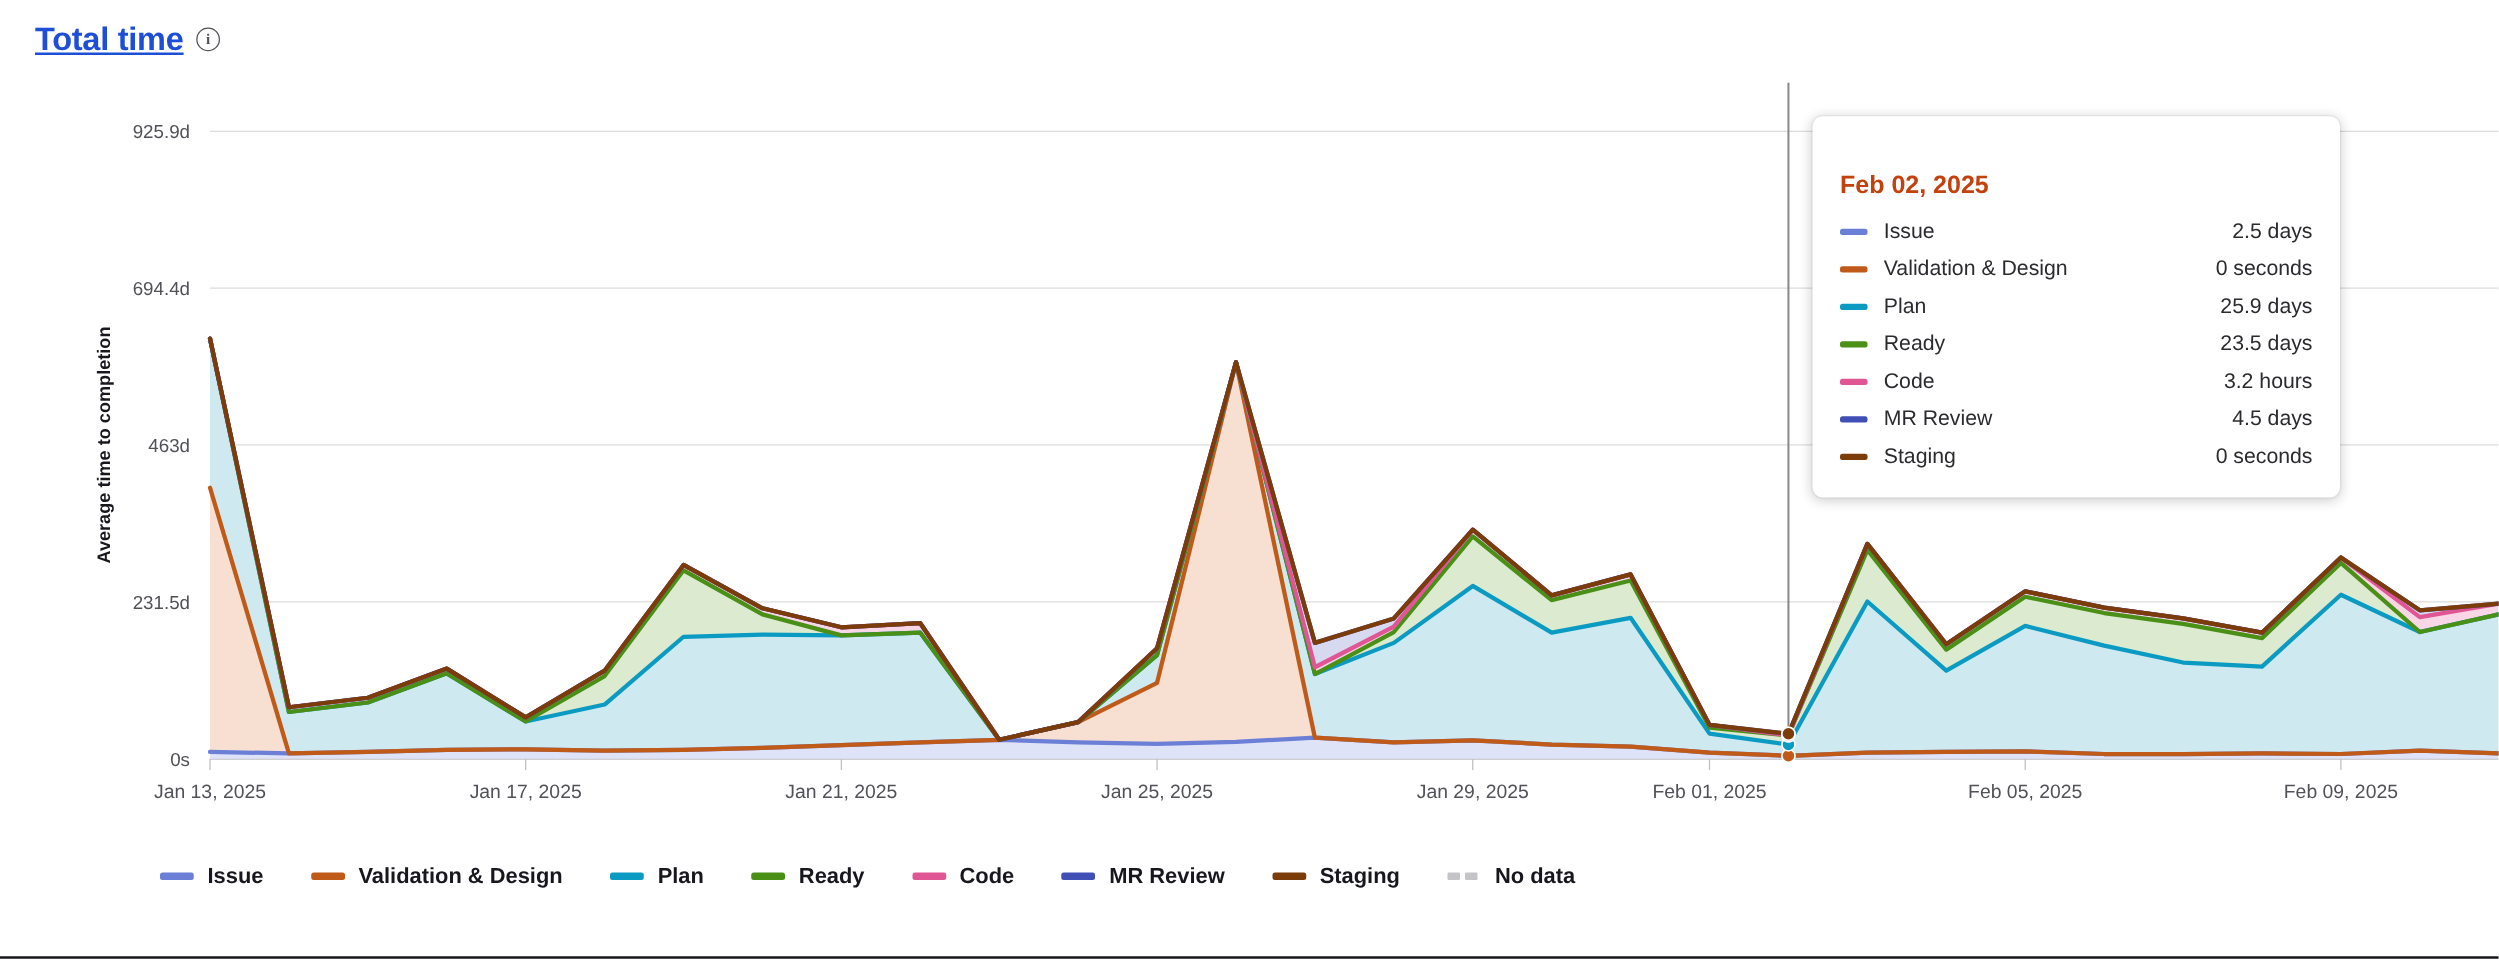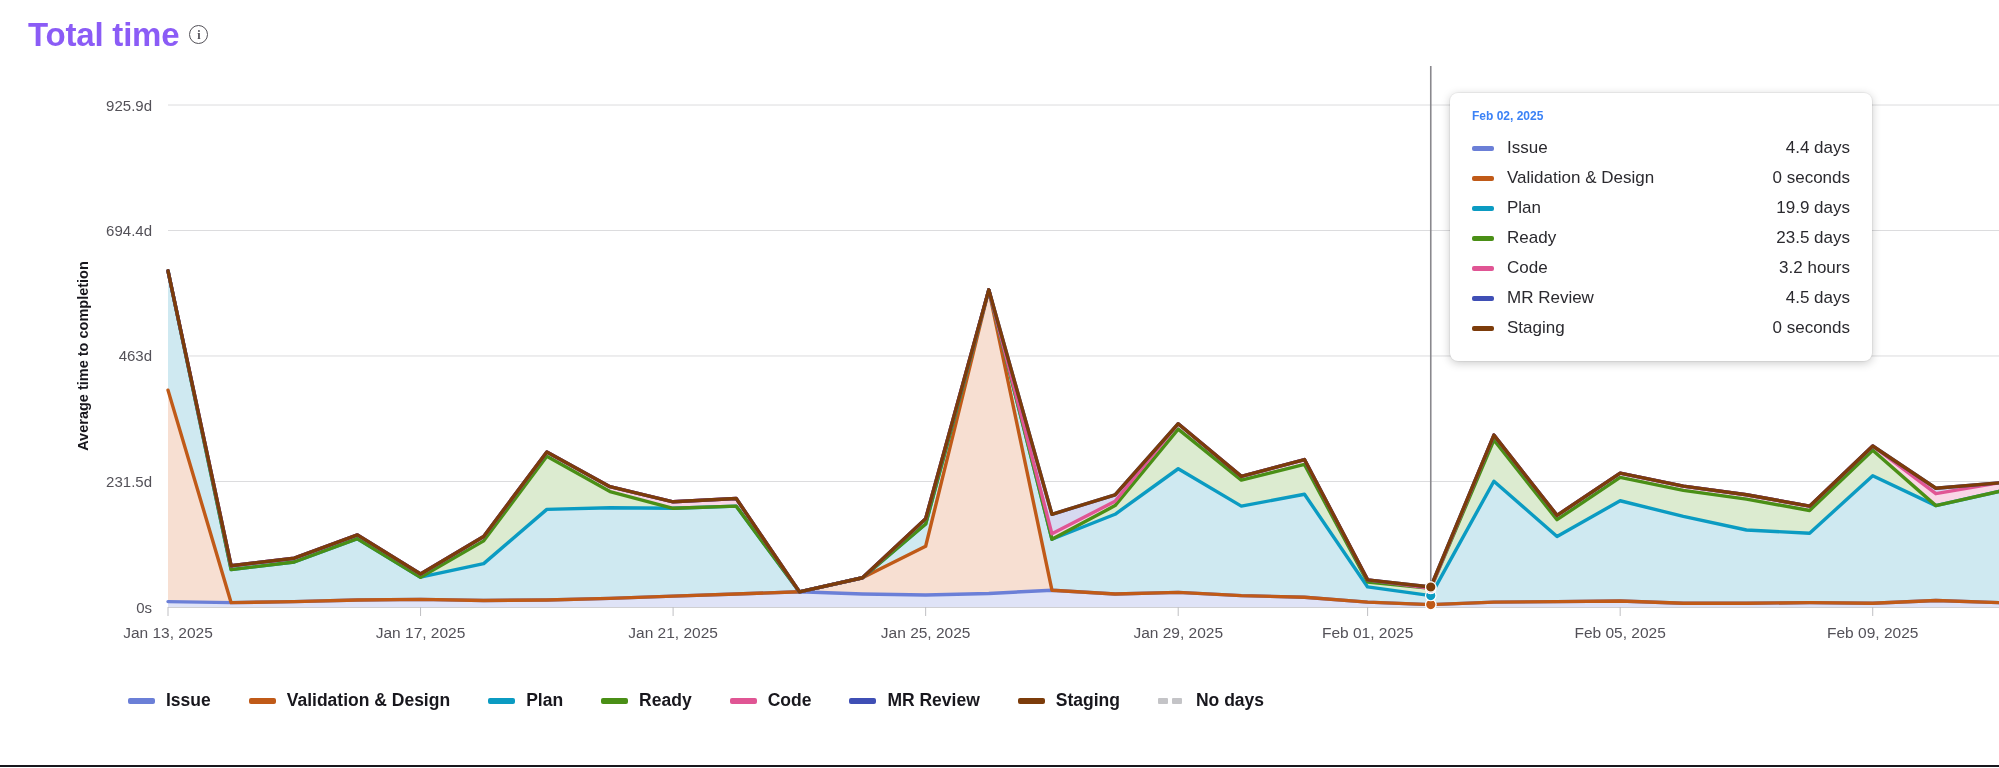--- a/index.html
+++ b/index.html
@@ -16,25 +16,26 @@
     background: #fff;
   }
 
   
   #panel-header {
     position: absolute;
     left: 28px; top: 18px;
     display: flex; align-items: center; gap: 10px;
   }
   #panel-title {
-    font-size: 33px;
+    font-size: 26px;
     font-weight: bold;
-    color: #8b5cf6;
+    color: #1d4ed8;
     letter-spacing: -0.2px;
     line-height: 1;
+    text-decoration: underline;
   }
   .info-icon {
     width: 19px; height: 19px;
     border: 1.8px solid #535158;
     border-radius: 50%;
     display: inline-flex;
     align-items: center; justify-content: center;
     font-size: 12px; font-weight: bold;
     font-family: "Liberation Serif", serif;
     color: #535158;
@@ -78,24 +79,25 @@
     position: absolute;
     left: 1450px; top: 93px;
     width: 422px;
     background: #ffffff;
     border-radius: 8px;
     box-shadow: 0 2px 10px rgba(0,0,0,0.22), 0 0 0 1px rgba(0,0,0,0.045);
     padding: 16px 22px 18px 22px;
     z-index: 40;
   }
   #tooltip-date {
-    font-size: 12px;
+    font-size: 20px;
     font-weight: bold;
-    color: #3b82f6;
+    color: #c2410c;
     margin-bottom: 10px;
+    margin-top: 28px;
   }
   .tt-row {
     display: flex;
     align-items: center;
     height: 30px;
     font-size: 17px;
     color: #2b2a2f;
   }
   .tt-swatch {
     width: 22px; height: 5px;
@@ -226,31 +228,31 @@
       <text id="y-axis-title" x="88" y="290" transform="rotate(-90 88 290)">Average time to completion</text>
     </svg>
   </div>
 
   <div id="tooltip">
     <div id="tooltip-date">Feb 02, 2025</div>
     <div id="tooltip-rows">
         <div class="tt-row">
           <span class="tt-swatch" style="background: rgb(107, 127, 215);"></span>
           <span class="tt-name">Issue</span>
-          <span class="tt-value">4.4 days</span>
+          <span class="tt-value">2.5 days</span>
         </div>
         <div class="tt-row">
           <span class="tt-swatch" style="background: rgb(192, 90, 24);"></span>
           <span class="tt-name">Validation &amp; Design</span>
           <span class="tt-value">0 seconds</span>
         </div>
         <div class="tt-row">
           <span class="tt-swatch" style="background: rgb(11, 155, 194);"></span>
           <span class="tt-name">Plan</span>
-          <span class="tt-value">19.9 days</span>
+          <span class="tt-value">25.9 days</span>
         </div>
         <div class="tt-row">
           <span class="tt-swatch" style="background: rgb(74, 143, 22);"></span>
           <span class="tt-name">Ready</span>
           <span class="tt-value">23.5 days</span>
         </div>
         <div class="tt-row">
           <span class="tt-swatch" style="background: rgb(224, 85, 148);"></span>
           <span class="tt-name">Code</span>
           <span class="tt-value">3.2 hours</span>
@@ -295,18 +297,18 @@
       </div>
       <div class="legend-item">
         <span class="legend-swatch" style="background: rgb(124, 60, 10);"></span>
         <span class="legend-label">Staging</span>
       </div>
       <div class="legend-item">
         <span class="legend-swatch dashed">
           <i></i>
           <i></i>
         </span>
-        <span class="legend-label">No days</span>
+        <span class="legend-label">No data</span>
       </div>
     </div>
 
   <div id="bottom-rule"></div>
 </div>
 
 </body></html>

